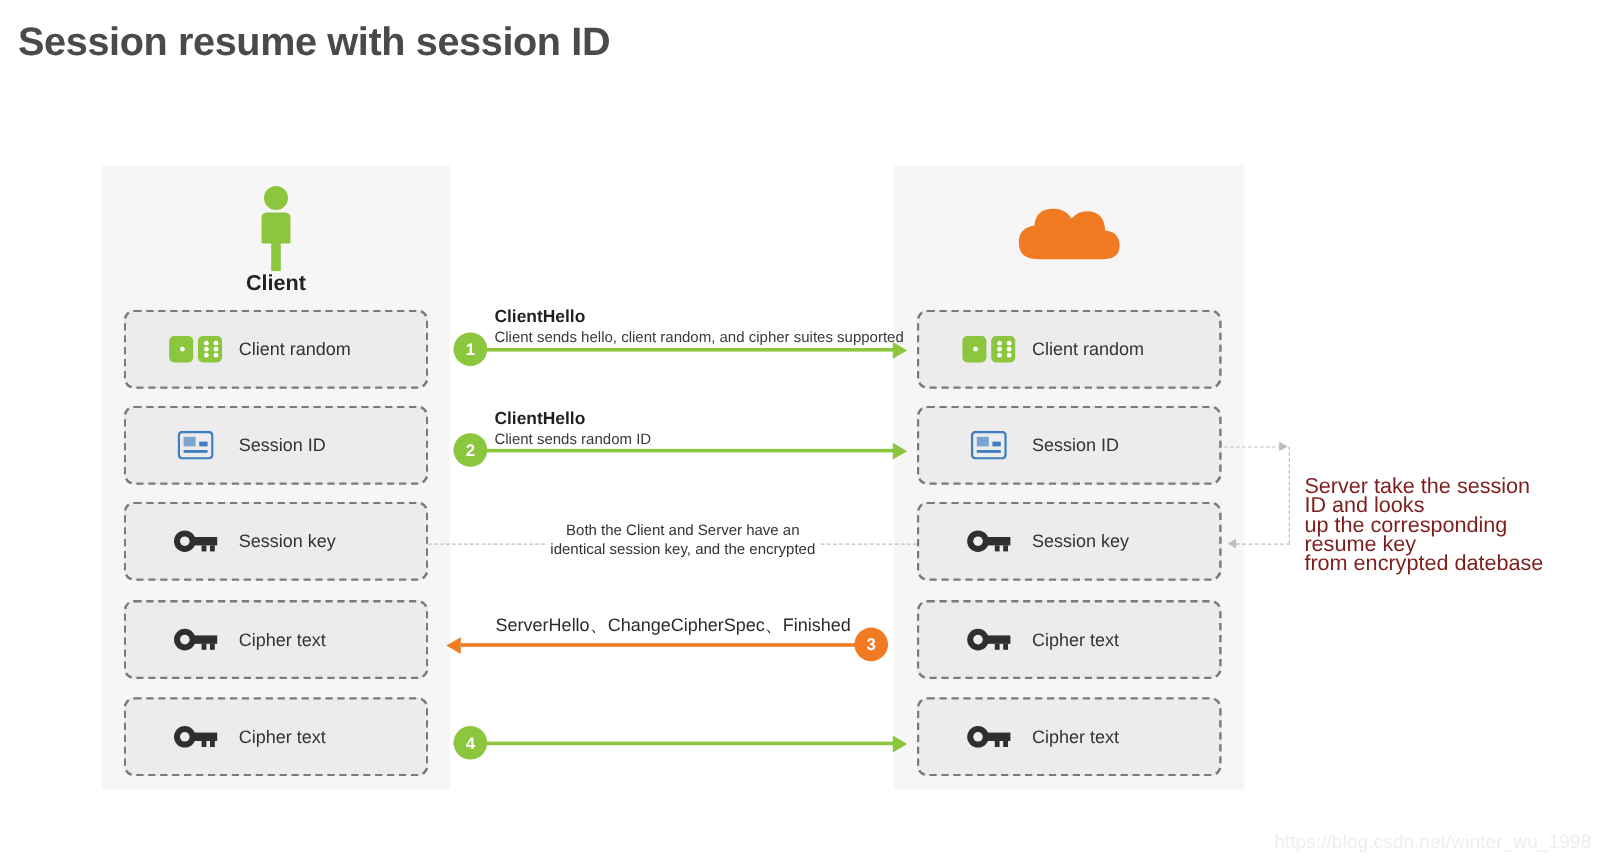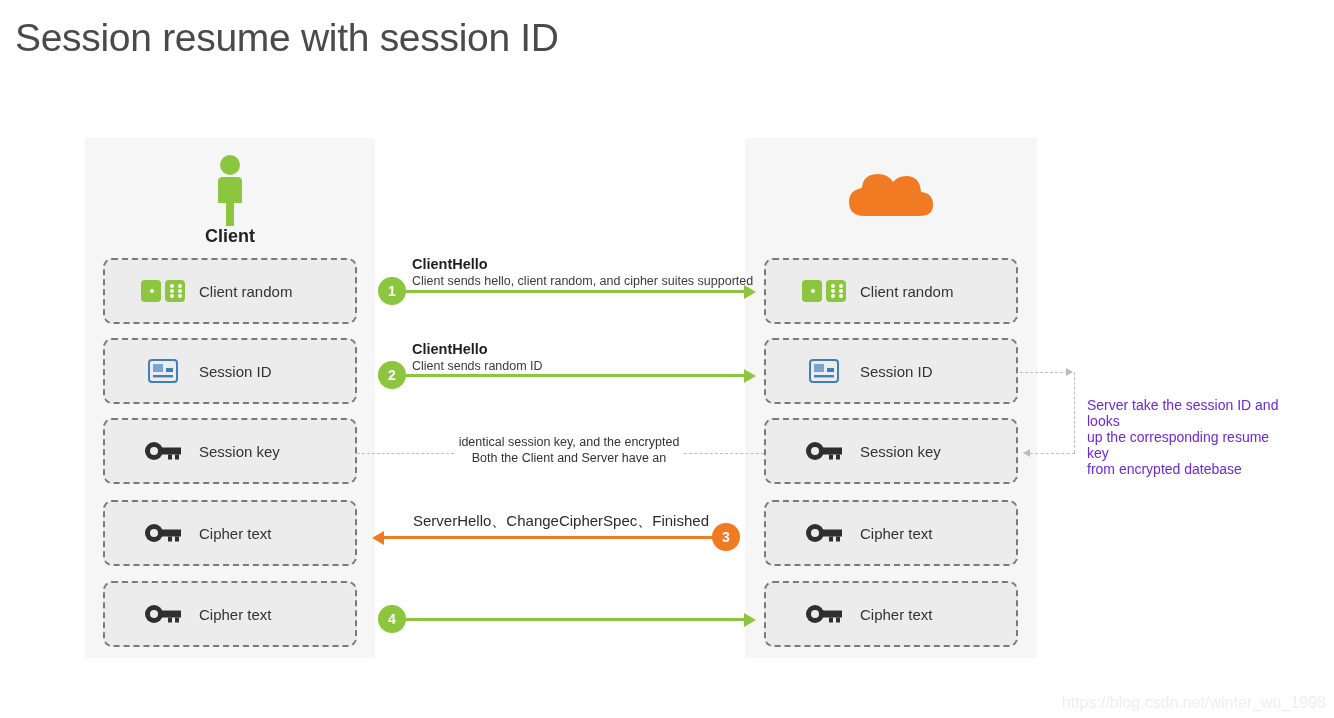--- a/index.html
+++ b/index.html
@@ -8,21 +8,21 @@
     background:#ffffff;
     font-family:"Liberation Sans", sans-serif;
     color:#3a3a3a;
     overflow:hidden;
     position:relative;
   }
   #stage{position:absolute;left:0;top:0;width:1334px;height:718px;}
 
   .page-title{
     position:absolute;left:15px;top:16px;
-    font-size:39px;font-weight:normal;color:#4a4a4a;
+    font-size:33px;font-weight:bold;color:#4a4a4a;
     letter-spacing:-0.3px;white-space:nowrap;
   }
 
   
   .panel{position:absolute;background:#f6f6f6;}
   #client-panel{left:85px;top:138px;width:290px;height:520px;}
   #server-panel{left:745px;top:138px;width:292px;height:520px;}
 
   .actor-label{
     position:absolute;width:100%;text-align:center;
@@ -71,21 +71,21 @@
   .msg-sub{font-size:12.5px;color:#3a3a3a;line-height:16px;white-space:nowrap;}
   .msg-single{font-size:15px;color:#2b2b2b;white-space:nowrap;}
 
   
   .note-center{
     position:absolute;text-align:center;
     font-size:12.5px;line-height:16px;color:#333;
   }
   .note-right{
     position:absolute;
-    font-size:14px;line-height:16px;color:#6d28d9;
+    font-size:18px;line-height:16px;color:#7f1d1d;
   }
 
   
   .dash-h{position:absolute;height:0;border-top:1.5px dashed #bdbdbd;}
   .dash-v{position:absolute;width:0;border-left:1.5px dashed #bdbdbd;}
   .dash-arrow-left{position:absolute;width:0;height:0;border-top:4px solid transparent;border-bottom:4px solid transparent;border-right:7px solid #bdbdbd;}
   .dash-arrow-right{position:absolute;width:0;height:0;border-top:4px solid transparent;border-bottom:4px solid transparent;border-left:7px solid #bdbdbd;}
 
   .watermark{
     position:absolute;right:8px;bottom:6px;
@@ -265,22 +265,22 @@
   <div class="arrow-head green-right" style="left:744px;top:368.5px;"></div>
   <div class="step-badge green" style="left:378px;top:361px;">2</div>
   <div class="msg" style="left:412px;top:341px;">
     <div class="msg-title">ClientHello</div>
     <div class="msg-sub">Client sends random ID</div>
   </div>
 
   <div class="dash-h" style="left:357px;top:453px;width:97px;"></div>
   <div class="dash-h" style="left:684px;top:453px;width:80px;"></div>
   <div class="note-center" style="left:449px;top:434px;width:240px;">
+    <div>Both the Client and Server have an</div>
     <div>identical session key, and the encrypted</div>
-    <div>Both the Client and Server have an</div>
   </div>
 
   <div class="arrow-line orange" style="left:384px;top:536px;width:340px;"></div>
   <div class="arrow-head orange-left" style="left:372px;top:530.5px;"></div>
   <div class="step-badge orange" style="left:712px;top:523px;">3</div>
   <div class="msg" style="left:413px;top:512px;">
     <div class="msg-single">ServerHello、ChangeCipherSpec、Finished</div>
   </div>
 
   <div class="arrow-line green" style="left:378px;top:618px;width:368px;"></div>

